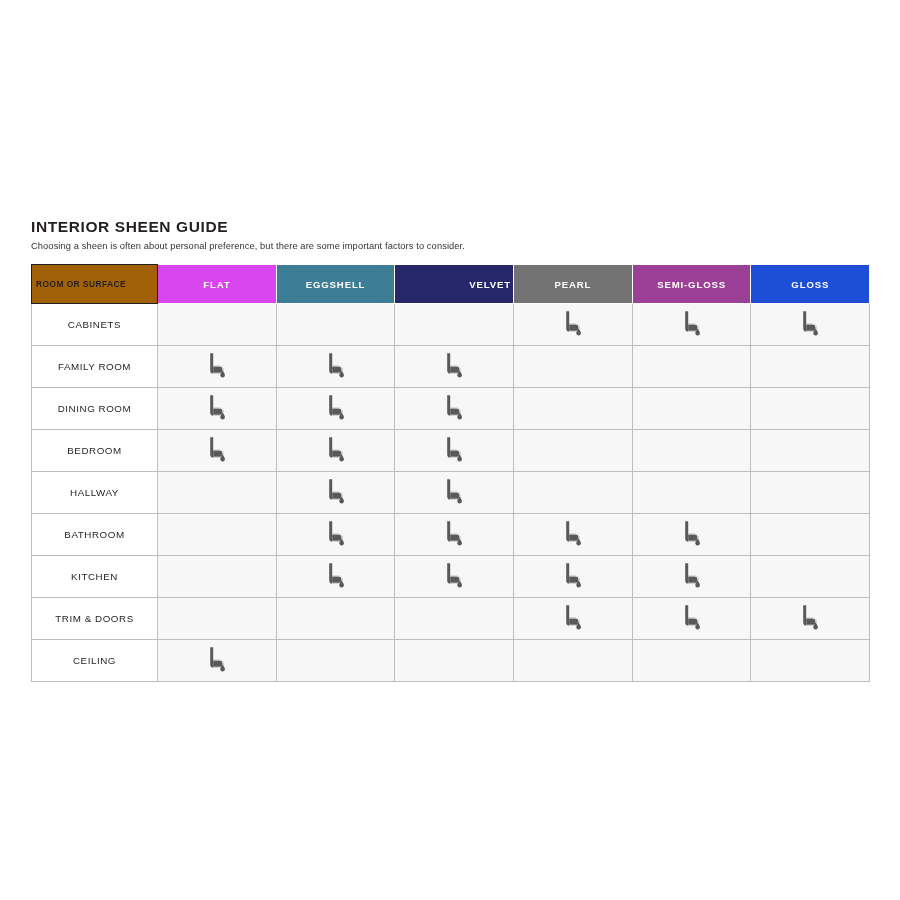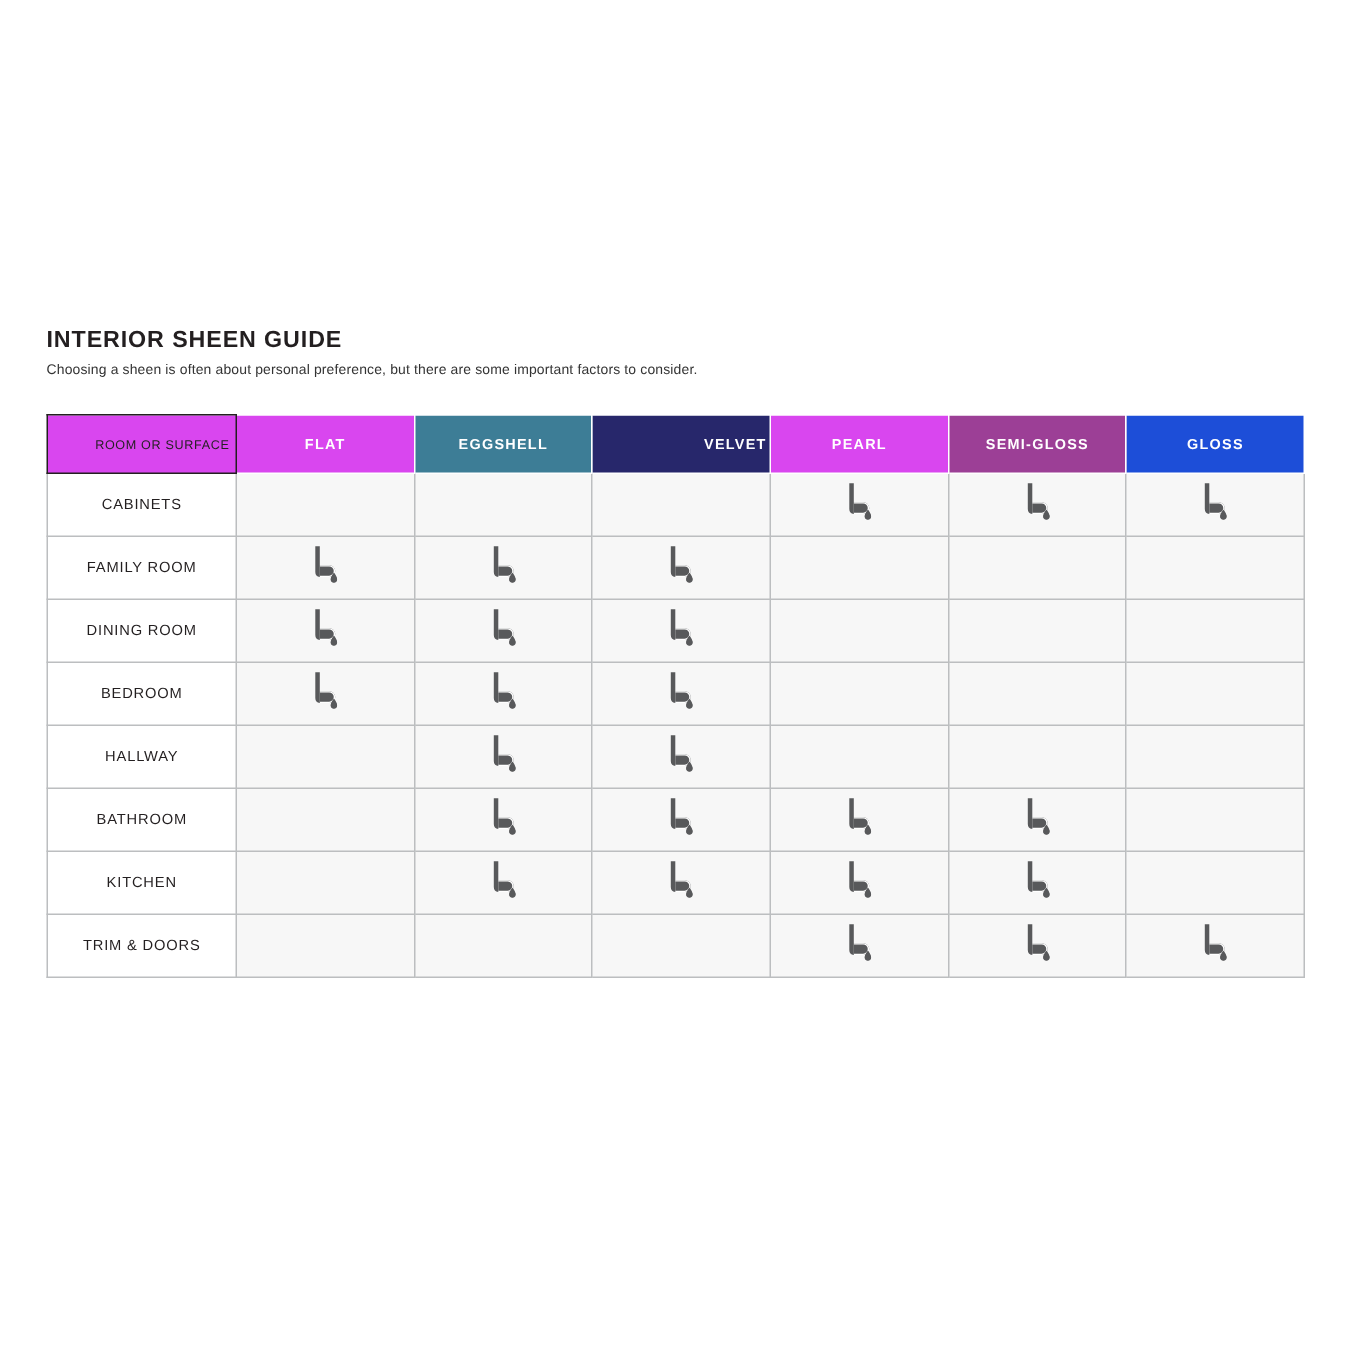--- a/index.html
+++ b/index.html
@@ -26,38 +26,38 @@
   .title {
     font-size: 15.5px;
     font-weight: bold;
     letter-spacing: 0.6px;
     color: #231f20;
     margin: 0 0 5px 0;
   }
   .subtitle {
     font-size: 9.3px;
     color: #333333;
-    margin: 0 0 25px 0;
+    margin: 0 0 13px 0;
     letter-spacing: 0.1px;
   }
   table.sheen {
     border-collapse: collapse;
     table-layout: fixed;
     width: 838px;
   }
   table.sheen col.rowhdr { width: 126px; }
   table.sheen col.sheencol { width: 118.7px; }
 
   th.corner {
-    background: #d946ef;
+    background: #a16207;
     color: #231f20;
     font-size: 8.4px;
-    font-weight: normal;
+    font-weight: bold;
     letter-spacing: 0.45px;
-    text-align: right;
+    text-align: left;
     height: 39px;
     border: 1px solid #231f20;
     box-sizing: border-box;
     padding: 0 4px;
   }
   th.sheen-head {
     color: #ffffff;
     font-size: 9.6px;
     font-weight: bold;
     letter-spacing: 0.85px;
@@ -115,21 +115,21 @@
           <col class="sheencol">
           <col class="sheencol">
       </colgroup>
       <thead>
         <tr>
           <th class="corner">ROOM OR SURFACE</th>
 
         <th class="sheen-head" style="background: #d946ef;">FLAT</th>
             <th class="sheen-head" style="background: rgb(61, 125, 150);">EGGSHELL</th>
             <th class="sheen-head" style="background: rgb(39, 39, 107); text-align: right;">VELVET</th>
-            <th class="sheen-head" style="background: #d946ef;">PEARL</th>
+            <th class="sheen-head" style="background: #737373;">PEARL</th>
             <th class="sheen-head" style="background: rgb(156, 63, 150);">SEMI-GLOSS</th>
             <th class="sheen-head" style="background: #1d4ed8;">GLOSS</th>
           </tr>
       </thead>
       <tbody id="tbody">
           <tr>
             <td class="rowlabel">CABINETS</td>
             <td class="cell"></td>
             <td class="cell"></td>
             <td class="cell"></td>
@@ -342,17 +342,32 @@
                   <circle cx="16.6" cy="23.4" r="2.1" fill="#58595b"></circle>
                   <path d="M16.6 18.6 c1.5 2.0 2.1 3.3 2.1 4.4 a2.1 2.1 0 0 1 -4.2 0 c0 -1.1 0.6 -2.4 2.1 -4.4 z" fill="#58595b"></path>
                 </svg></span></td>
             <td class="cell on"><span class="mark"><svg viewBox="0 0 22 26" width="22" height="26" aria-hidden="true">
                   <path d="M4.2 1.2 h3.0 v12.6 h6.4 a3.9 3.9 0 0 1 0 7.8 h-6.4 a3.2 3.2 0 0 1 -3.0 -3.2 z" fill="#58595b"></path>
                   <path d="M7.2 13.8 h6.4 a3.9 3.9 0 0 1 0 7.8 h-6.4 z" fill="#ffffff"></path>
                   <path d="M7.2 14.6 h6.2 a3.1 3.1 0 0 1 0 6.2 h-6.2 z" fill="#58595b"></path>
                   <circle cx="16.6" cy="23.4" r="2.1" fill="#58595b"></circle>
                   <path d="M16.6 18.6 c1.5 2.0 2.1 3.3 2.1 4.4 a2.1 2.1 0 0 1 -4.2 0 c0 -1.1 0.6 -2.4 2.1 -4.4 z" fill="#58595b"></path>
                 </svg></span></td>
+          </tr>
+          <tr>
+            <td class="rowlabel">CEILING</td>
+            <td class="cell on"><span class="mark"><svg viewBox="0 0 22 26" width="22" height="26" aria-hidden="true">
+                  <path d="M4.2 1.2 h3.0 v12.6 h6.4 a3.9 3.9 0 0 1 0 7.8 h-6.4 a3.2 3.2 0 0 1 -3.0 -3.2 z" fill="#58595b"></path>
+                  <path d="M7.2 13.8 h6.4 a3.9 3.9 0 0 1 0 7.8 h-6.4 z" fill="#ffffff"></path>
+                  <path d="M7.2 14.6 h6.2 a3.1 3.1 0 0 1 0 6.2 h-6.2 z" fill="#58595b"></path>
+                  <circle cx="16.6" cy="23.4" r="2.1" fill="#58595b"></circle>
+                  <path d="M16.6 18.6 c1.5 2.0 2.1 3.3 2.1 4.4 a2.1 2.1 0 0 1 -4.2 0 c0 -1.1 0.6 -2.4 2.1 -4.4 z" fill="#58595b"></path>
+                </svg></span></td>
+            <td class="cell"></td>
+            <td class="cell"></td>
+            <td class="cell"></td>
+            <td class="cell"></td>
+            <td class="cell"></td>
           </tr>
         </tbody>
     </table>
   </div>
 </div>
 
 </body></html>

